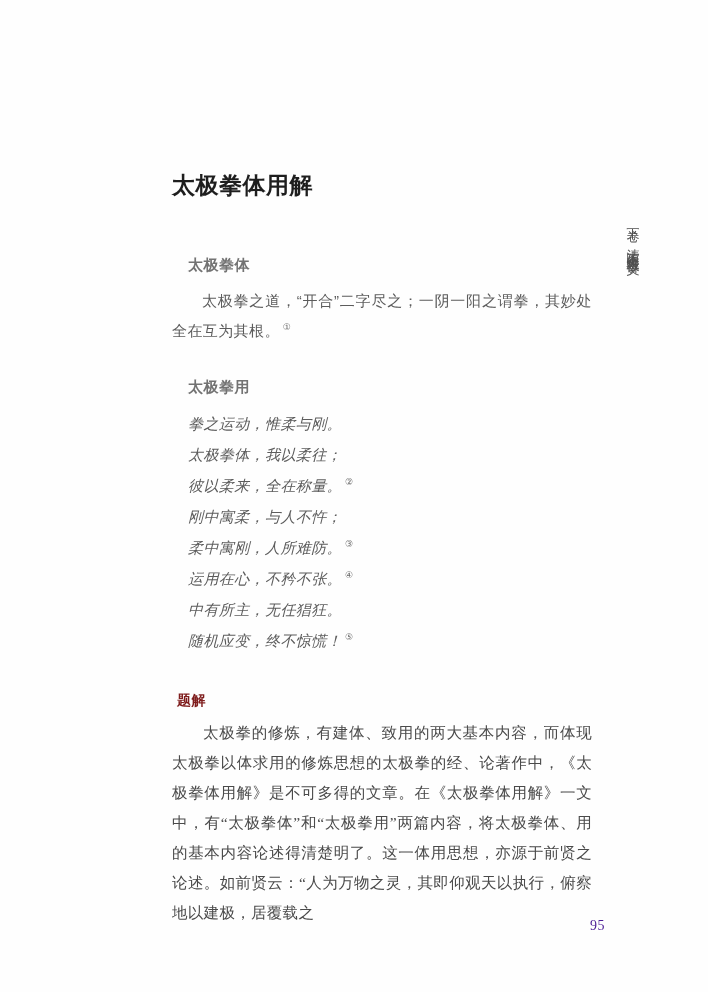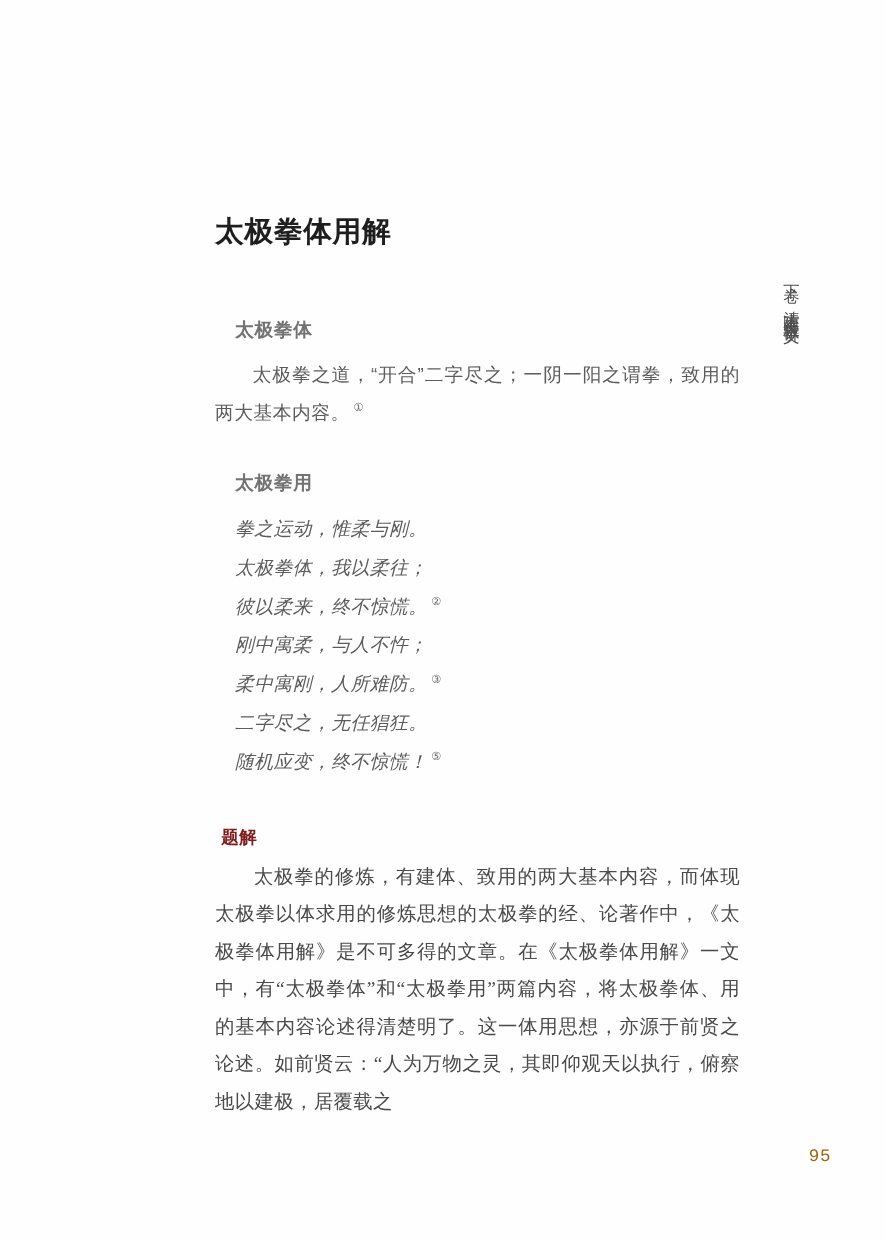--- a/index.html
+++ b/index.html
@@ -128,53 +128,54 @@
     display: block;
     margin: 0 auto;
   }
   .vtext.volume {
     margin-bottom: 16px;
   }
 
   
   #folio {
     position: absolute;
-    left: 647px;
+    left: 590px;
     top: 918px;
     width: 40px;
-    font-family: Liberation Mono, monospace;
+    font-family: Liberation Serif, serif;
     font-size: 14px;
-    color: #a16207;
+    color: #4c1d95;
     text-align: left;
     letter-spacing: 0.5px;
   }
 </style>
 </head>
 <body>
 
 <div id="page">
 
   <div id="content">
 
     <h1 class="chapter-title">太极拳体用解</h1>
 
     <div class="section">
       <h2 class="section-heading">太极拳体</h2>
-      <p class="body-sans indent"><span>太极拳之道，“开合”二字尽之；一阴一阳之谓拳，致用的两大基本内容。</span><sup class="fn">①</sup></p>
+      <p class="body-sans indent"><span>太极拳之道，“开合”二字尽之；一阴一阳之谓拳，其妙处全在互为其根。</span><sup class="fn">①</sup></p>
     </div>
 
     <div class="section">
       <h2 class="section-heading">太极拳用</h2>
       <ul class="verse-list">
         <li class="verse-line"><span>拳之运动，惟柔与刚。</span><sup class="fn"></sup></li>
         <li class="verse-line"><span>太极拳体，我以柔往；</span><sup class="fn"></sup></li>
-        <li class="verse-line"><span>彼以柔来，终不惊慌。</span><sup class="fn">②</sup></li>
+        <li class="verse-line"><span>彼以柔来，全在称量。</span><sup class="fn">②</sup></li>
         <li class="verse-line"><span>刚中寓柔，与人不忤；</span><sup class="fn"></sup></li>
         <li class="verse-line"><span>柔中寓刚，人所难防。</span><sup class="fn">③</sup></li>
-        <li class="verse-line"><span>二字尽之，无任猖狂。</span><sup class="fn"></sup></li>
+        <li class="verse-line"><span>运用在心，不矜不张。</span><sup class="fn">④</sup></li>
+        <li class="verse-line"><span>中有所主，无任猖狂。</span><sup class="fn"></sup></li>
         <li class="verse-line"><span>随机应变，终不惊慌！</span><sup class="fn">⑤</sup></li>
       </ul>
     </div>
 
     <div class="section" style="margin-top:34px;">
       <h2 class="note-heading">题解</h2>
       <p class="body-serif">太极拳的修炼，有建体、致用的两大基本内容，而体现太极拳以体求用的修炼思想的太极拳的经、论著作中，《太极拳体用解》是不可多得的文章。在《太极拳体用解》一文中，有“太极拳体”和“太极拳用”两篇内容，将太极拳体、用的基本内容论述得清楚明了。这一体用思想，亦源于前贤之论述。如前贤云：“人为万物之灵，其即仰观天以执行，俯察地以建极，居覆载之</p>
     </div>
 
   </div>

